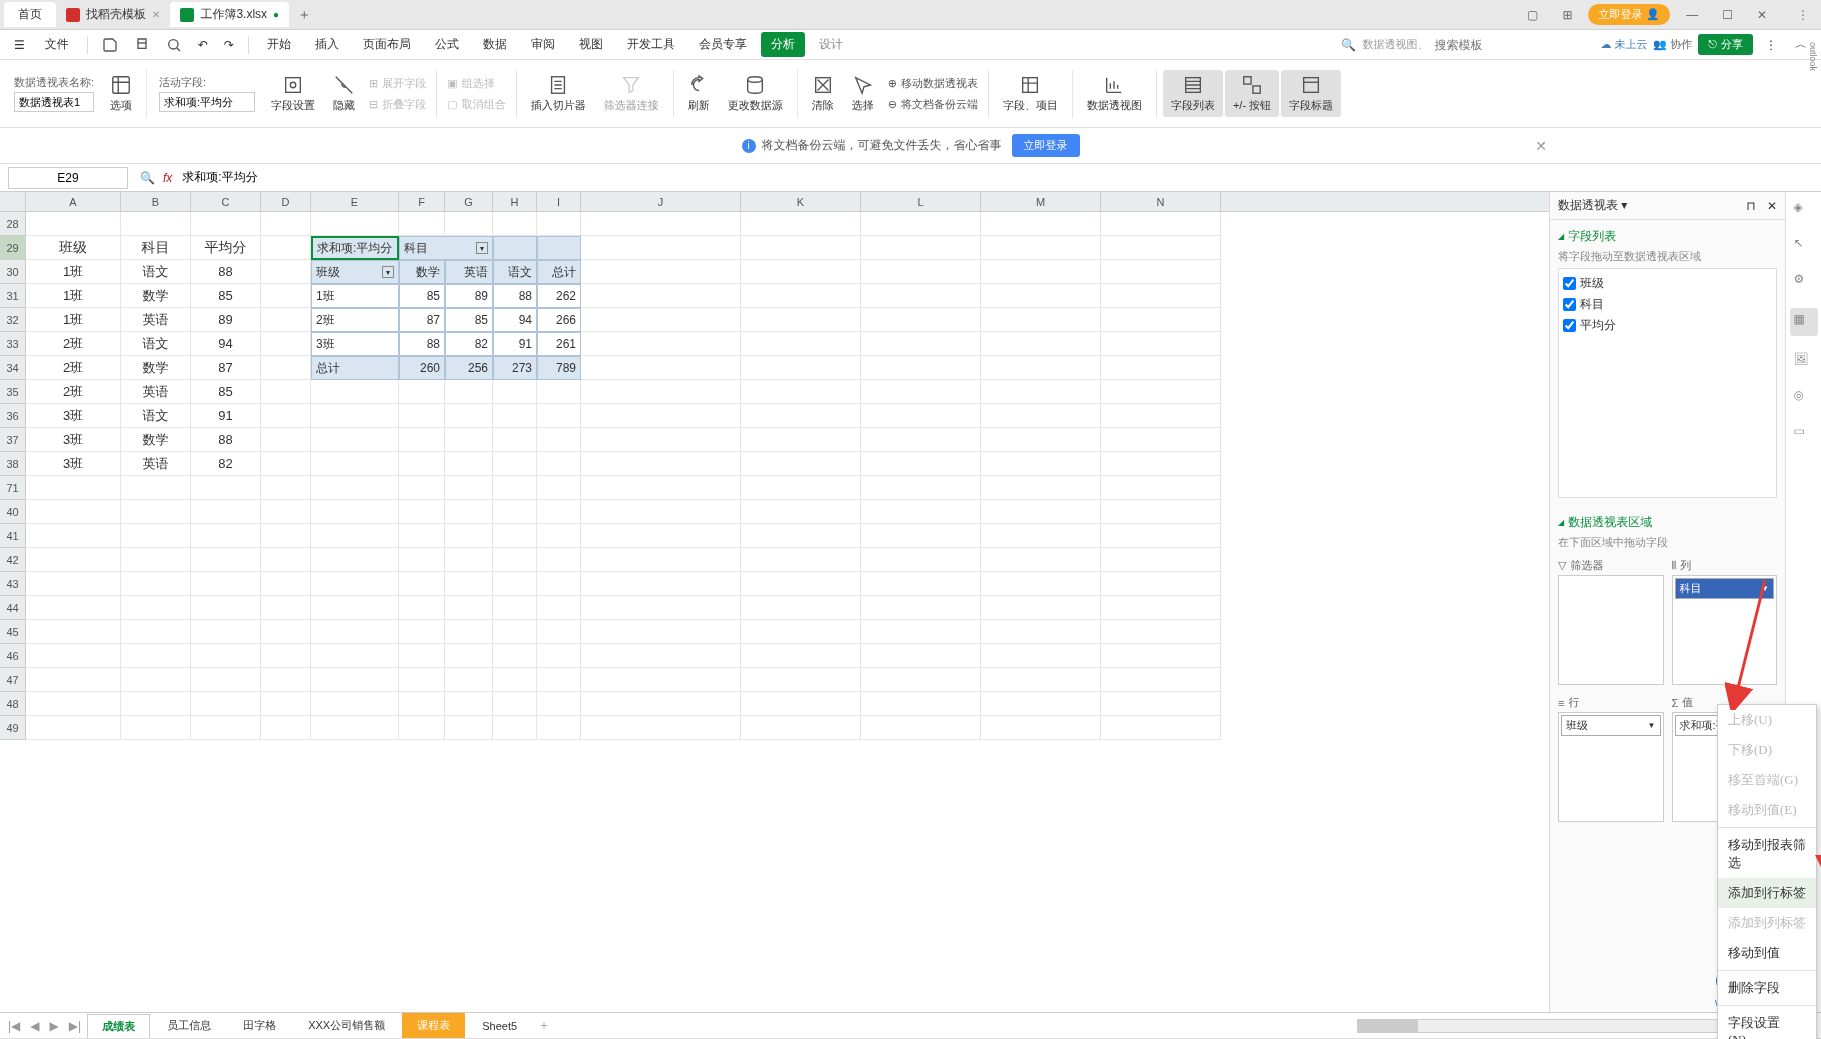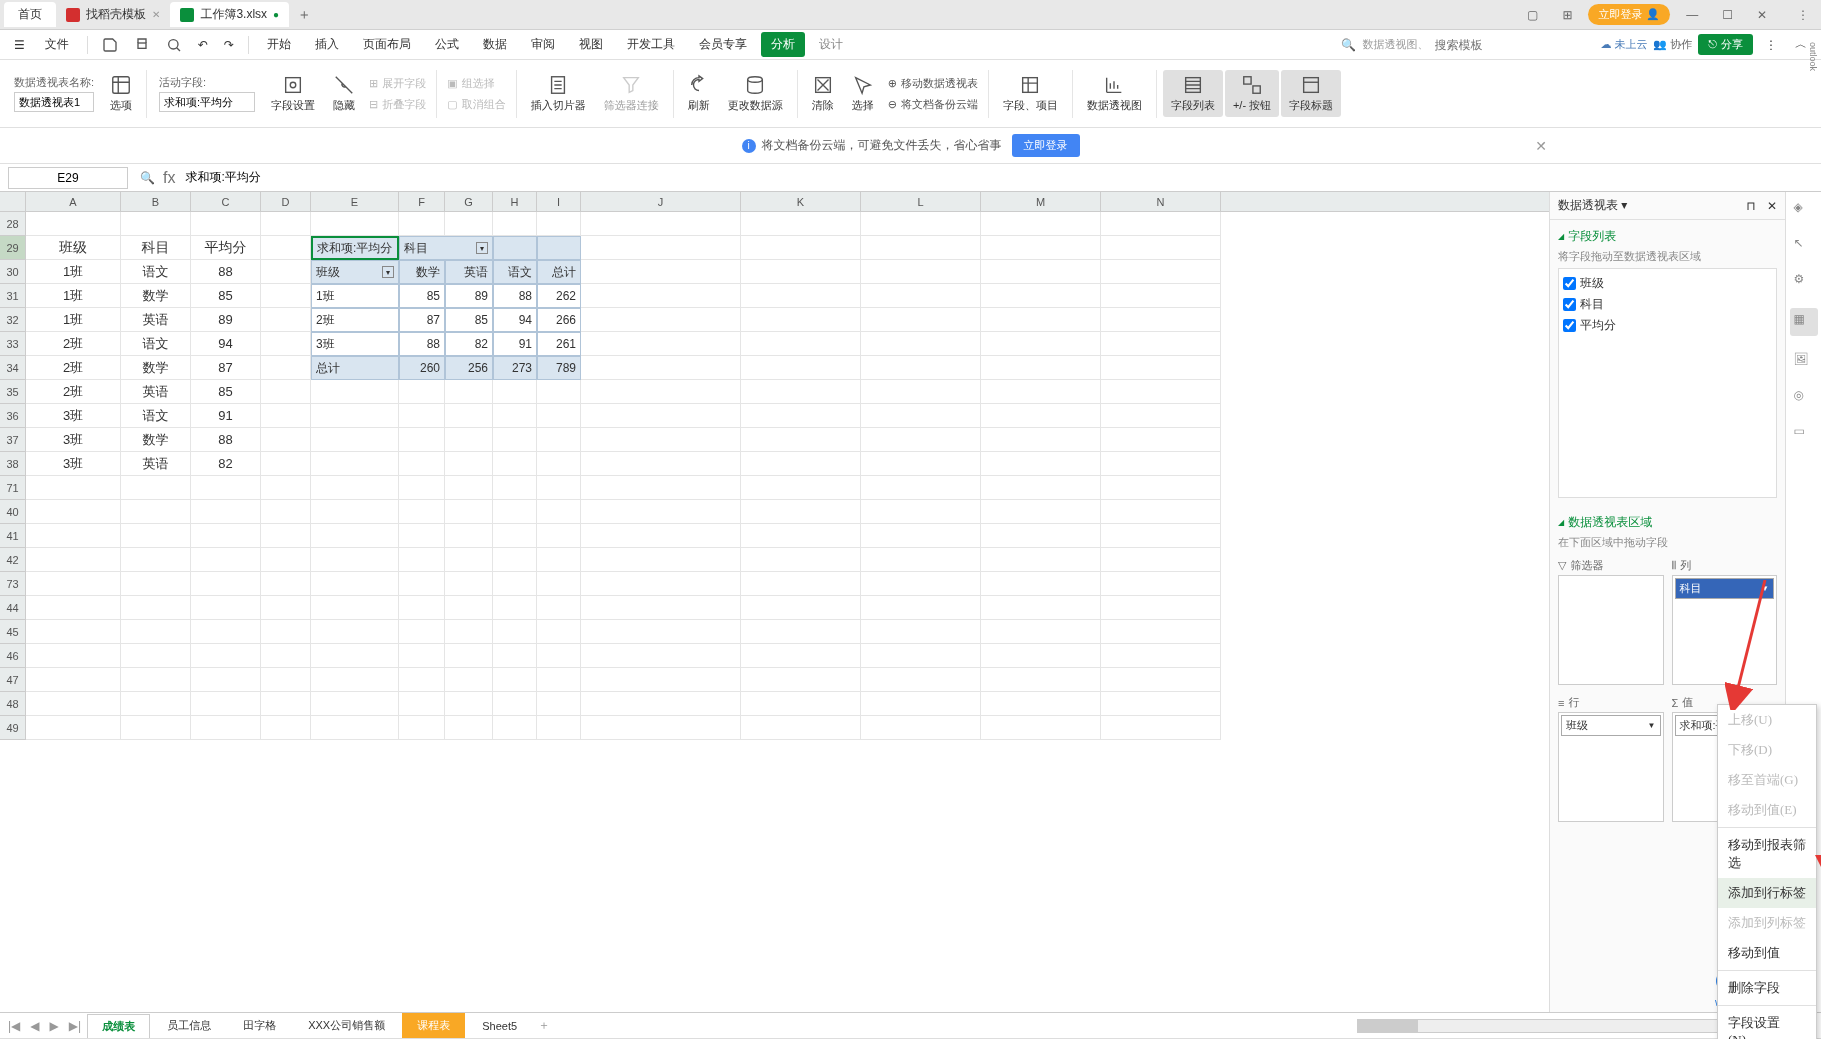--- a/index.html
+++ b/index.html
@@ -51,21 +51,21 @@
 .info-banner { height: 36px; display: flex; justify-content: center; align-items: center; gap: 10px; border-bottom: 1px solid #e0e0e0; position: relative; }
 .info-text { font-size: 12px; color: #555; display: flex; align-items: center; gap: 6px; }
 .info-icon { width: 14px; height: 14px; background: #4285f4; border-radius: 50%; color: #fff; text-align: center; font-size: 10px; line-height: 14px; }
 .login-now { background: #4285f4; color: #fff; padding: 4px 12px; border-radius: 3px; font-size: 11px; }
 .banner-close { position: absolute; right: 274px; top: 10px; color: #999; cursor: pointer; font-size: 14px; }
 
 
 .formula-bar { height: 28px; display: flex; align-items: center; border-bottom: 1px solid #ccc; }
 .cell-ref { width: 120px; height: 22px; border: 1px solid #ccc; margin: 0 8px; text-align: center; font-size: 12px; padding: 2px; }
 .fx-area { display: flex; align-items: center; gap: 8px; padding: 0 4px; }
-.fx-label { color: #737373; font-size: 16px; }
+.fx-label { font-style: italic; color: #b91c1c; font-size: 12px; }
 .formula-input { border: none; outline: none; font-size: 12px; width: 400px; padding: 2px; }
 
 
 .main { display: flex; height: 820px; }
 .sheet-area { flex: 1; position: relative; overflow: hidden; }
 .col-headers { display: flex; height: 20px; background: #e8ecec; border-bottom: 1px solid #ccc; }
 .corner { width: 26px; border-right: 1px solid #ccc; }
 .col-h { border-right: 1px solid #ccc; text-align: center; font-size: 11px; line-height: 20px; color: #555; }
 .sheet-body { display: flex; }
 .row-headers { width: 26px; background: #e8ecec; }
@@ -410,21 +410,21 @@
           <div class="row-h">33</div>
           <div class="row-h">34</div>
           <div class="row-h">35</div>
           <div class="row-h">36</div>
           <div class="row-h">37</div>
           <div class="row-h">38</div>
           <div class="row-h">71</div>
           <div class="row-h">40</div>
           <div class="row-h">41</div>
           <div class="row-h">42</div>
-          <div class="row-h">73</div>
+          <div class="row-h">43</div>
           <div class="row-h">44</div>
           <div class="row-h">45</div>
           <div class="row-h">46</div>
           <div class="row-h">47</div>
           <div class="row-h">48</div>
           <div class="row-h">49</div>
         </div>
       <div class="cells" id="cells-container">
           <div class="cell-row">
             <div class="cell " style="width: 95px;"></div>

